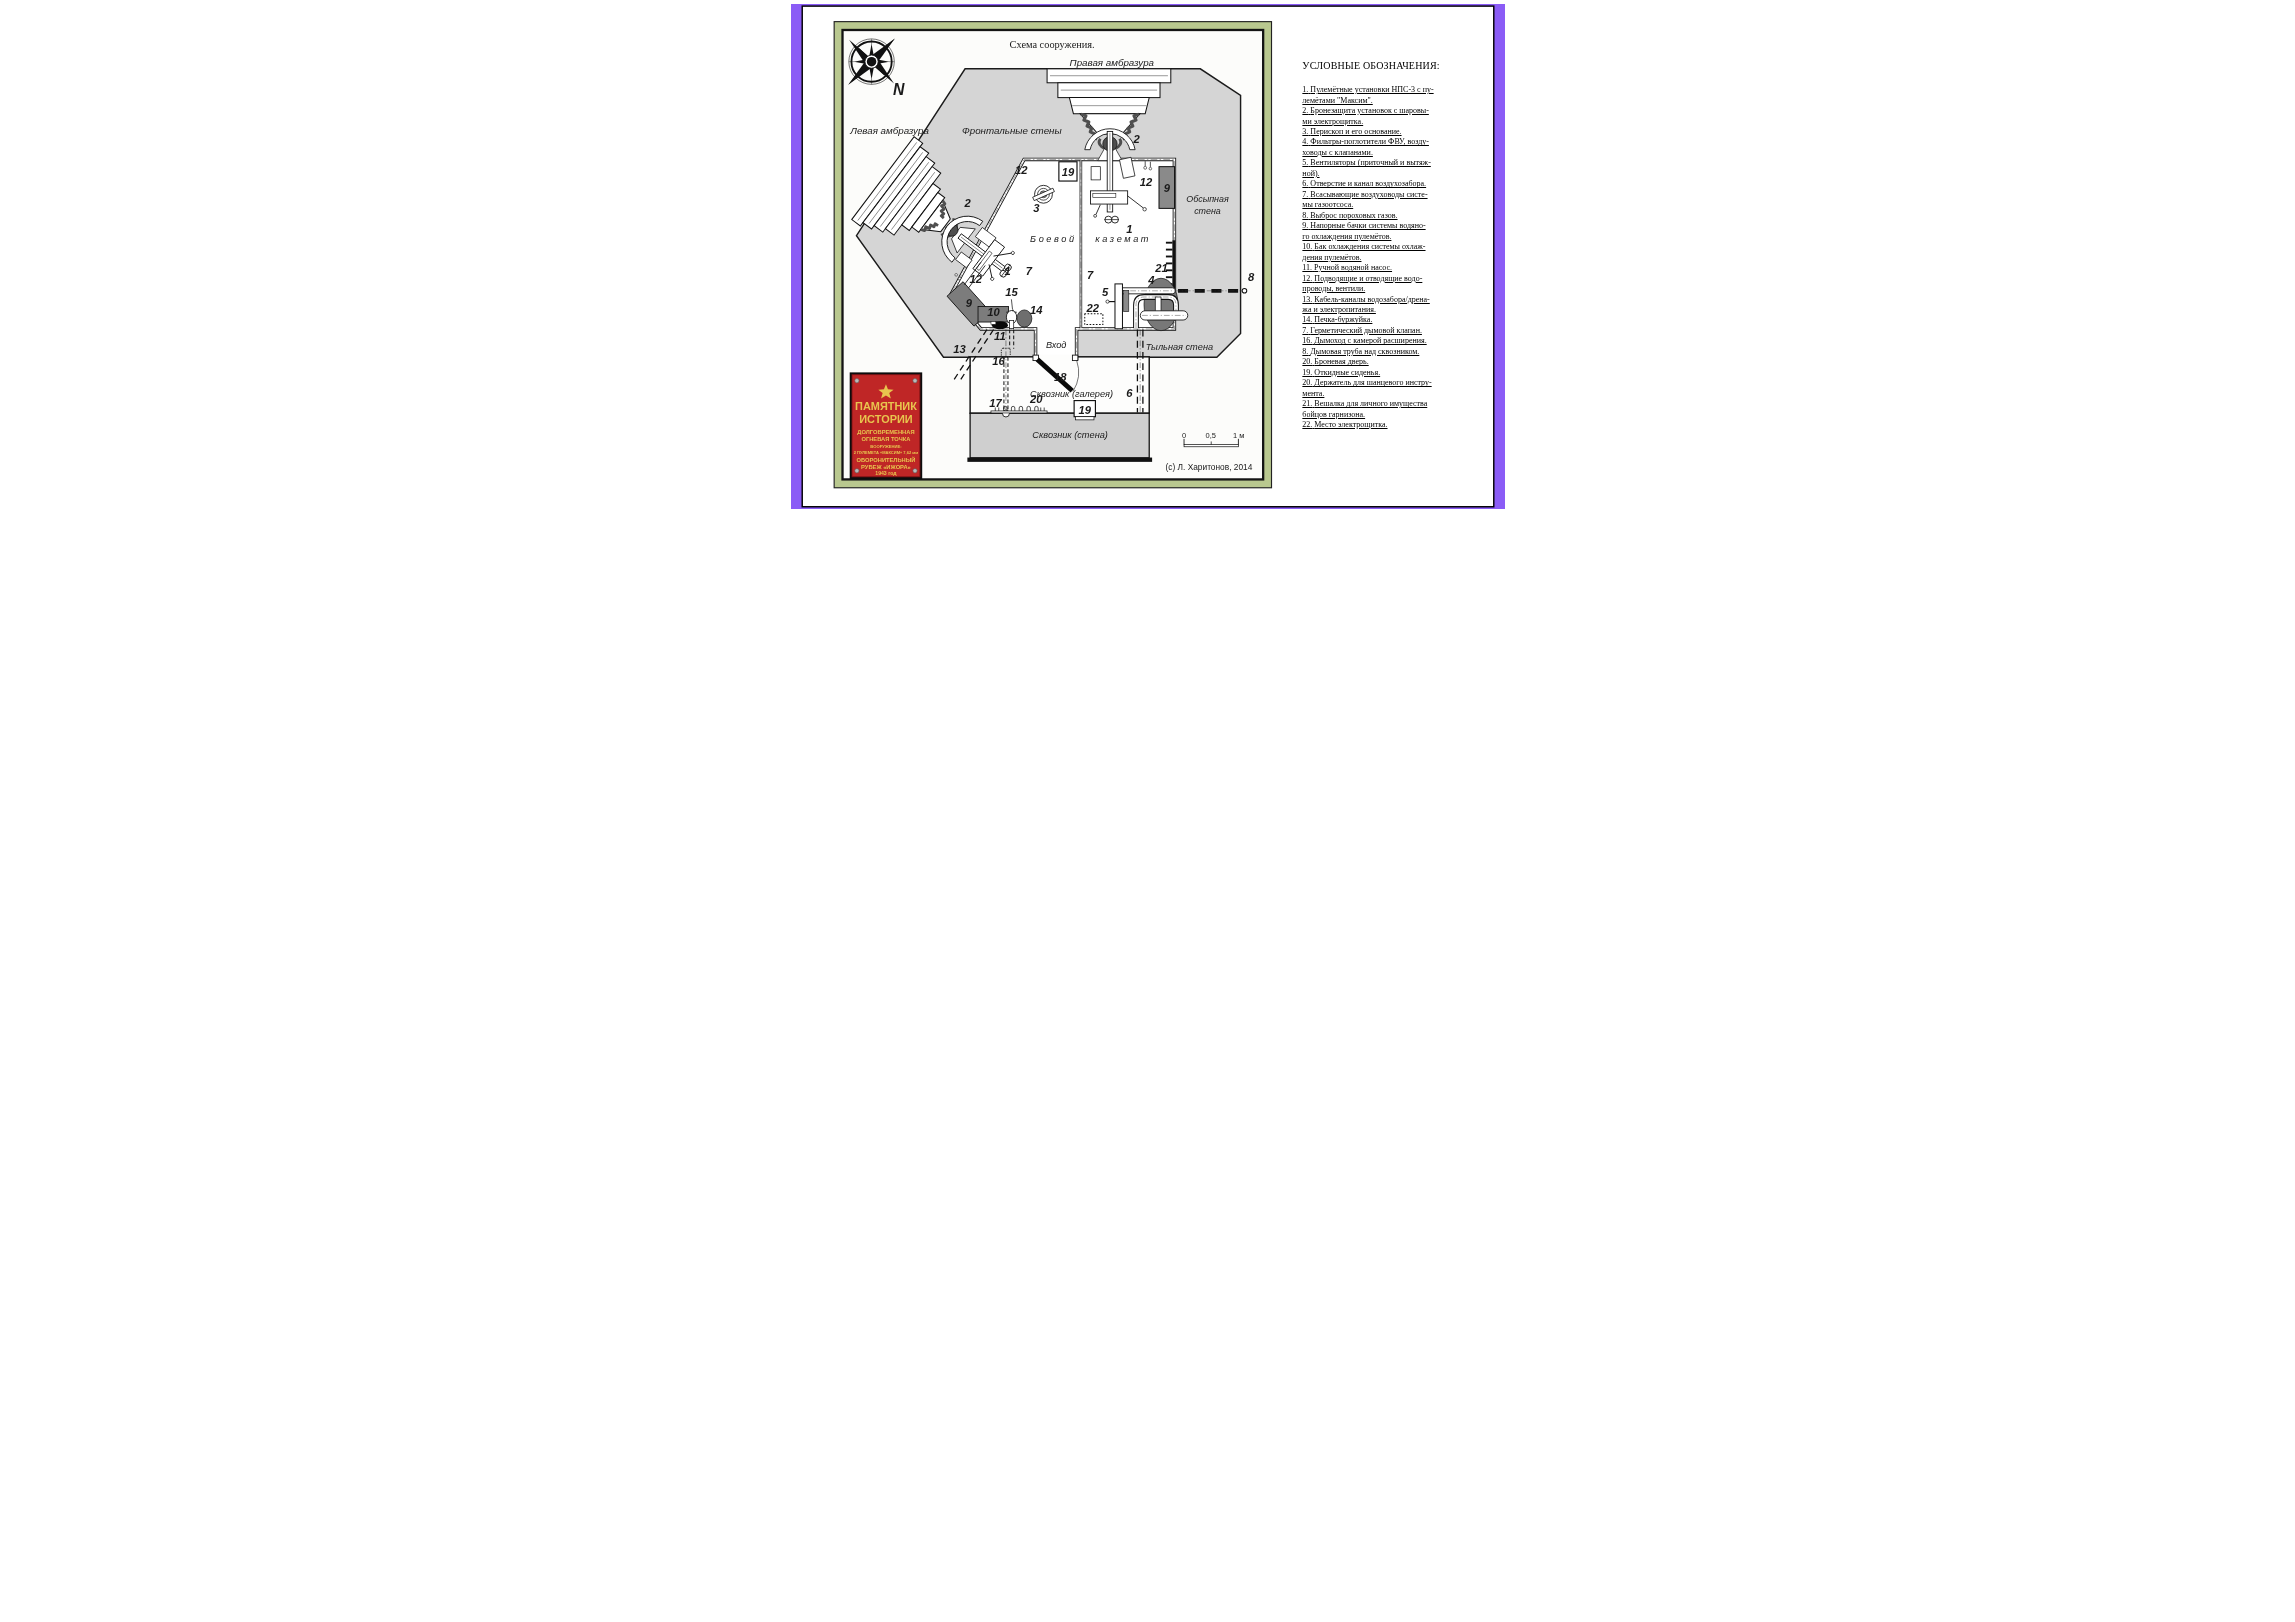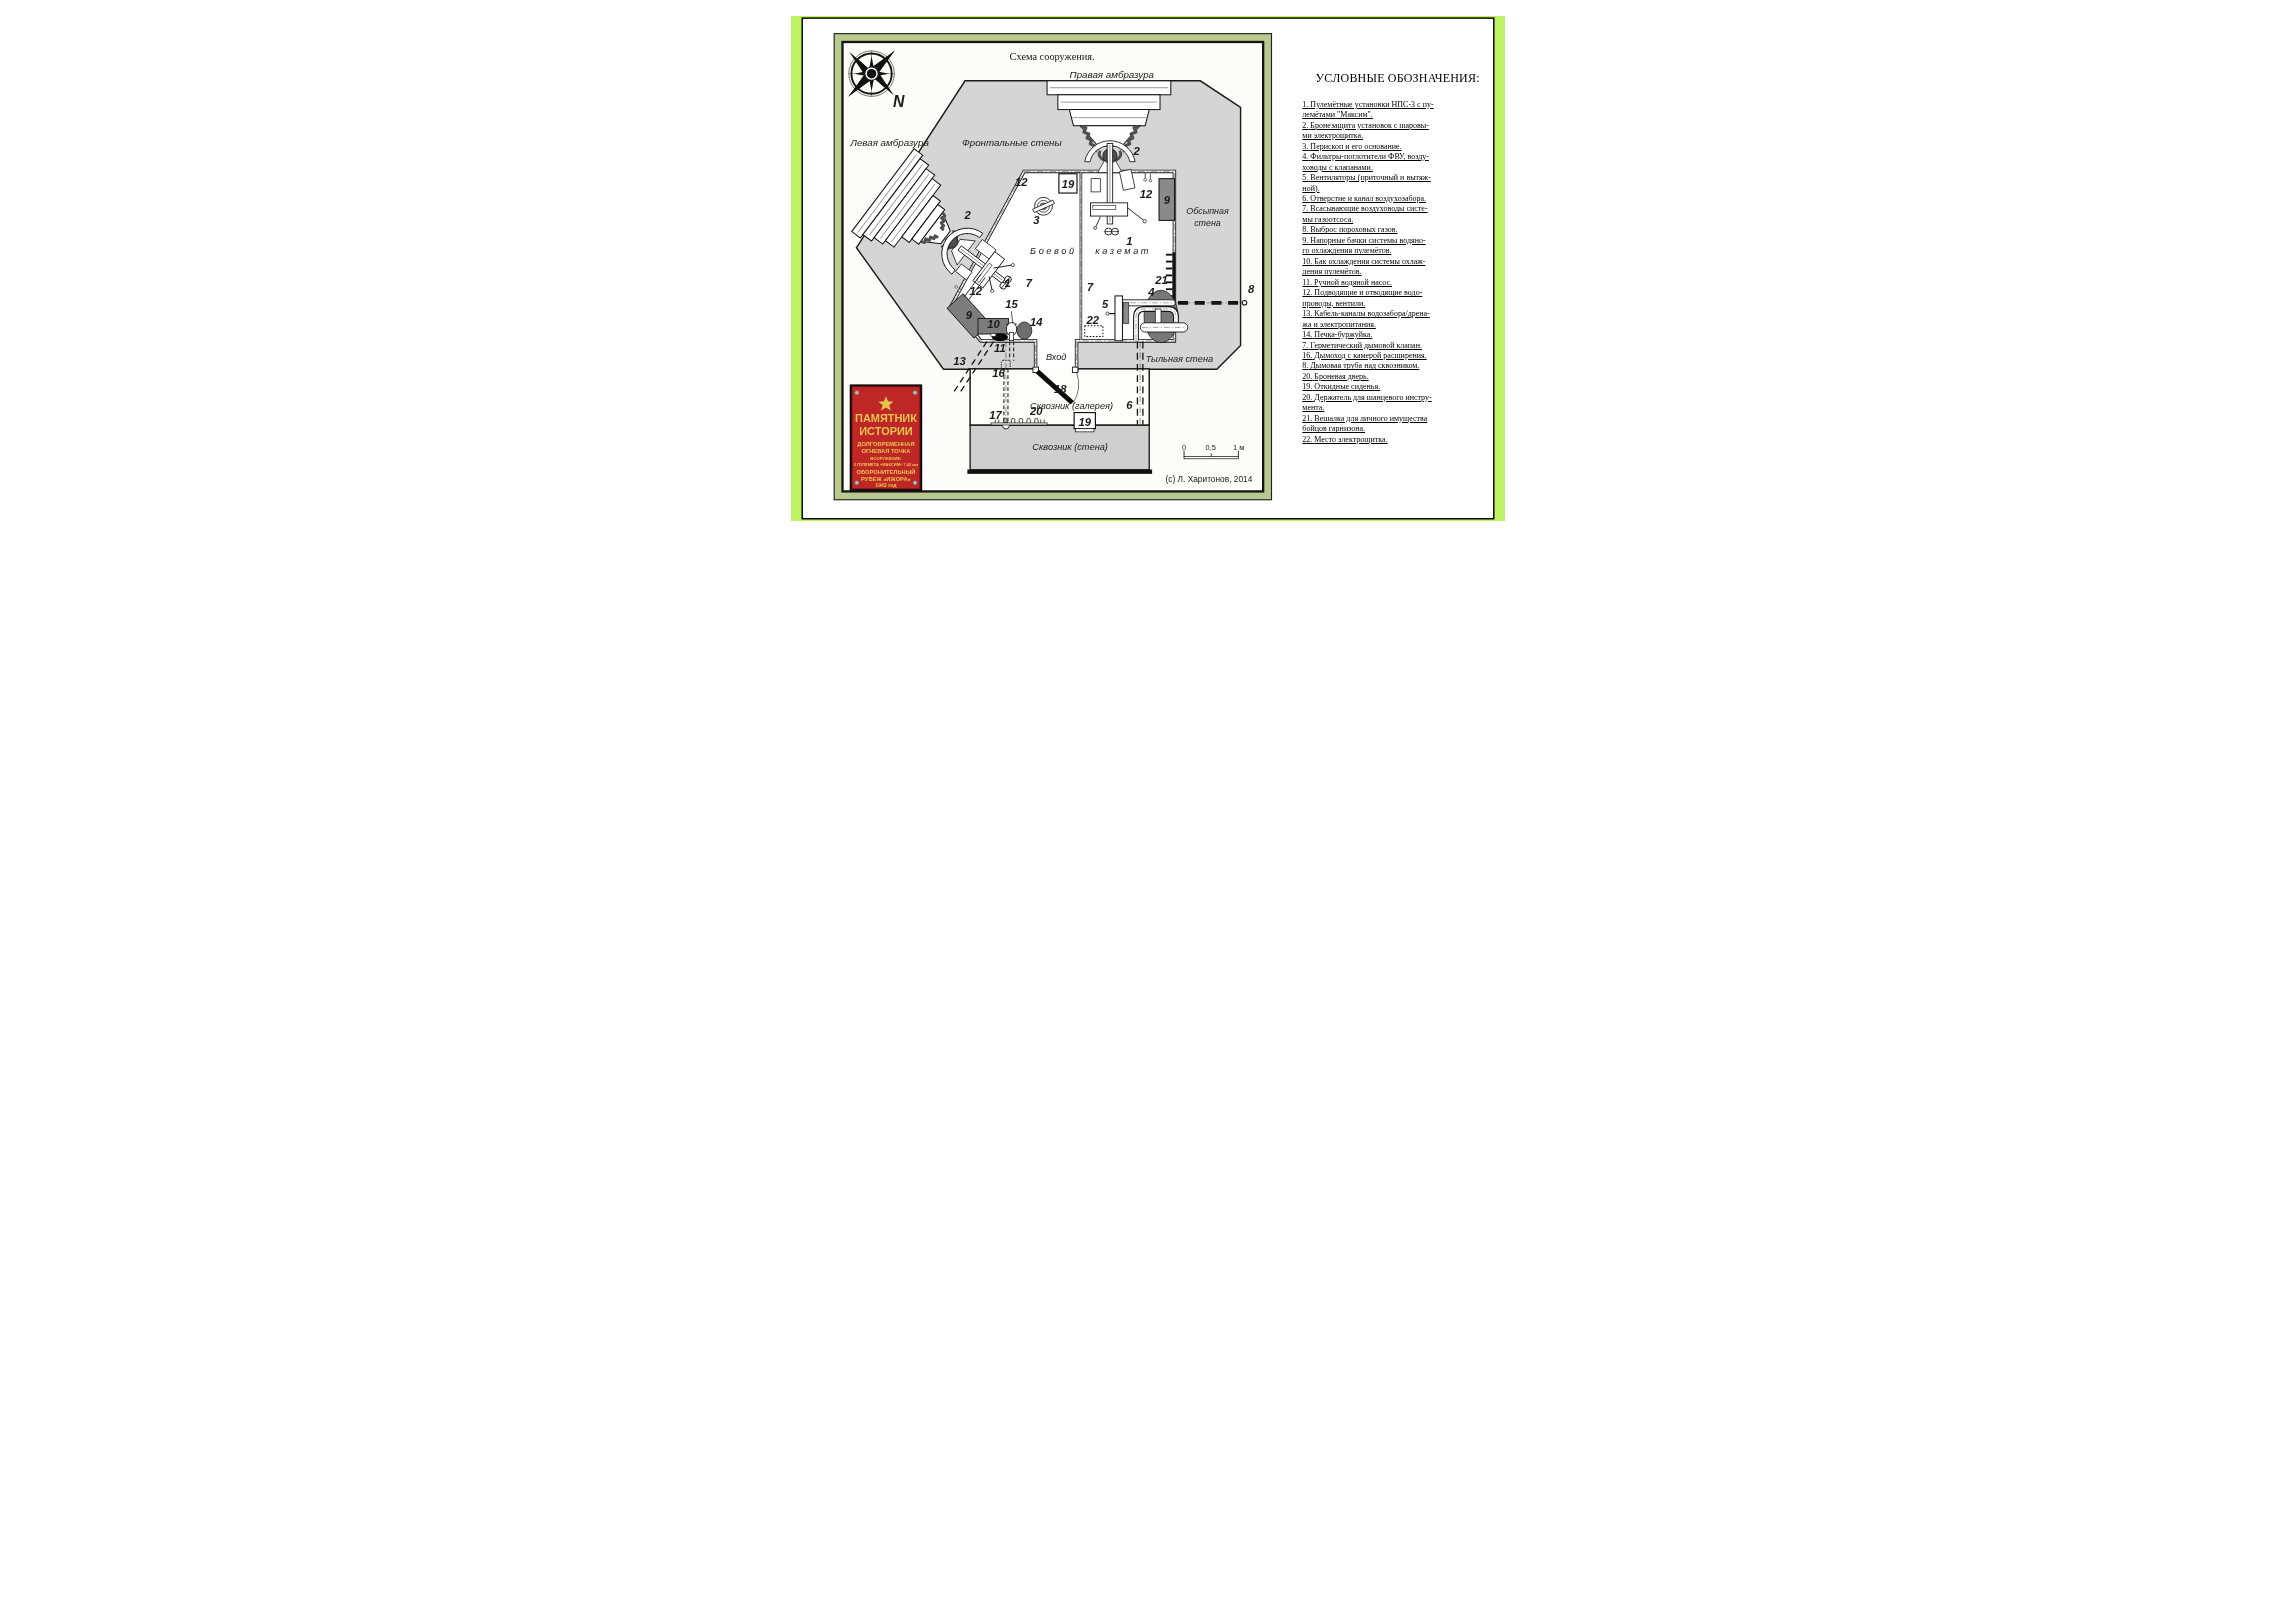--- a/index.html
+++ b/index.html
@@ -1,31 +1,31 @@
 <!DOCTYPE html>
 <html style="font-size:7.4px"><head>
 <meta charset="utf-8">
 <style>
   html,body{margin:0;padding:0;background:#ffffff;}
-  .stage{position:relative;width:714px;height:505px;margin:16px auto;background:#bef264;overflow:hidden;
+  .stage{position:relative;width:714px;height:505px;margin:4px auto;background:#8b5cf6;overflow:hidden;
          font-family:"Liberation Sans",sans-serif;}
   .stage svg{position:absolute;inset:0;width:100%;height:100%;}
   
   text{fill:#1a1a1a;}
   .t-title{font-family:"Liberation Serif",serif;font-weight:400;}
   .t-area{font-family:"Liberation Sans",sans-serif;font-style:italic;}
   .t-num{font-family:"Liberation Sans",sans-serif;font-style:italic;font-weight:700;}
   .t-scale{font-family:"Liberation Sans",sans-serif;}
   .t-copy{font-family:"Liberation Sans",sans-serif;}
   .t-gold{font-family:"Liberation Sans",sans-serif;font-weight:700;fill:#e8c44e;}
   .t-n{font-family:"Liberation Sans",sans-serif;font-style:italic;font-weight:700;}
   
   .legend{position:absolute;left:71.69%;top:10.9%;width:26.7%;color:#000;
           font-family:"Liberation Serif",serif;font-size:8px;line-height:1.31;}
-  .legend-heading{margin:0 0 13px 0;font-size:12px;letter-spacing:0.2px;text-align:center;}
+  .legend-heading{margin:0 0 13px 0;font-size:10px;letter-spacing:0.2px;}
   .legend-item{white-space:pre-line;text-align:justify;text-decoration:underline;}
   .legend-item .num{font-weight:400;}
 </style>
 </head>
 <body>
 
 <div class="stage">
 <svg viewBox="0 0 4963 3509" preserveAspectRatio="xMidYMid meet">
 
   <rect x="78" y="14" width="4807" height="3480" fill="#ffffff" stroke="#000" stroke-width="10"></rect>

